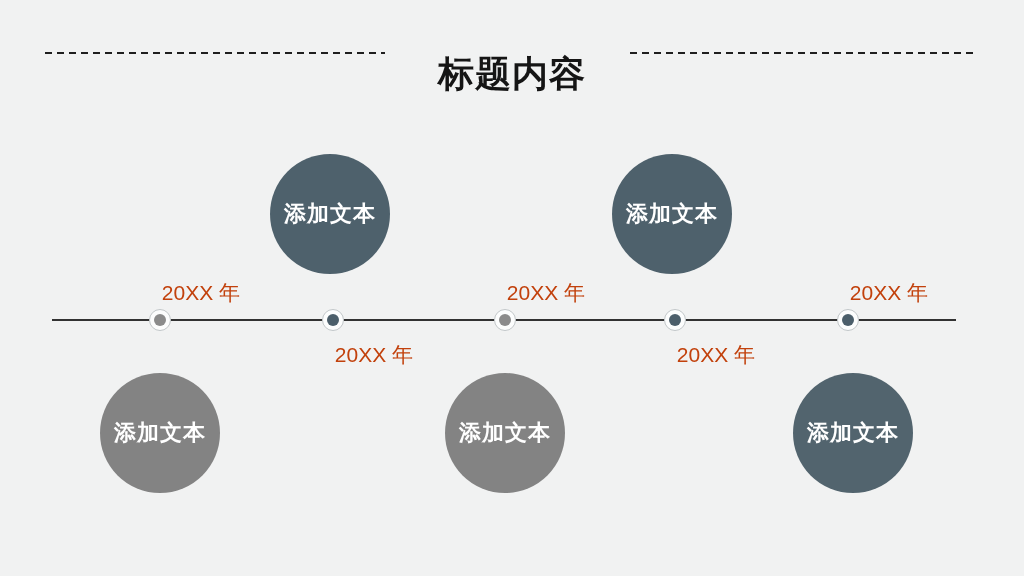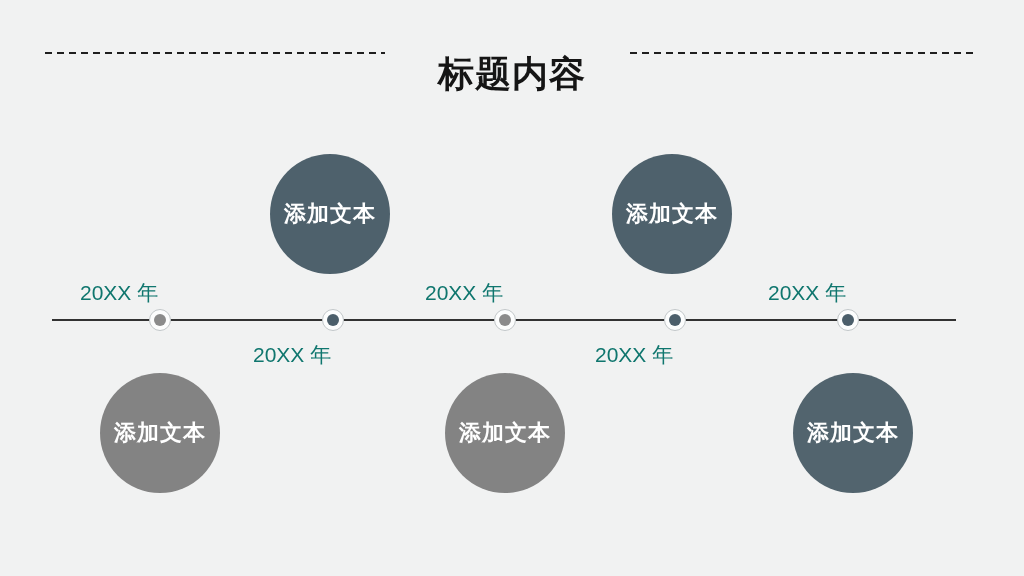--- a/index.html
+++ b/index.html
@@ -56,23 +56,23 @@
   .node.n1 { left: 149px; }
   .node.n2 { left: 322px; }
   .node.n3 { left: 494px; }
   .node.n4 { left: 664px; }
   .node.n5 { left: 837px; }
 
   
   .year {
     position: absolute;
     width: 160px;
-    text-align: left;
+    text-align: right;
     font-size: 21px;
-    color: #0f766e;
+    color: #c2410c;
   }
   .year.above { top: 279px; }
   .year.below { top: 341px; }
   .year.y1 { left: 80px; }
   .year.y2 { left: 253px; }
   .year.y3 { left: 425px; }
   .year.y4 { left: 595px; }
   .year.y5 { left: 768px; }
 
   

